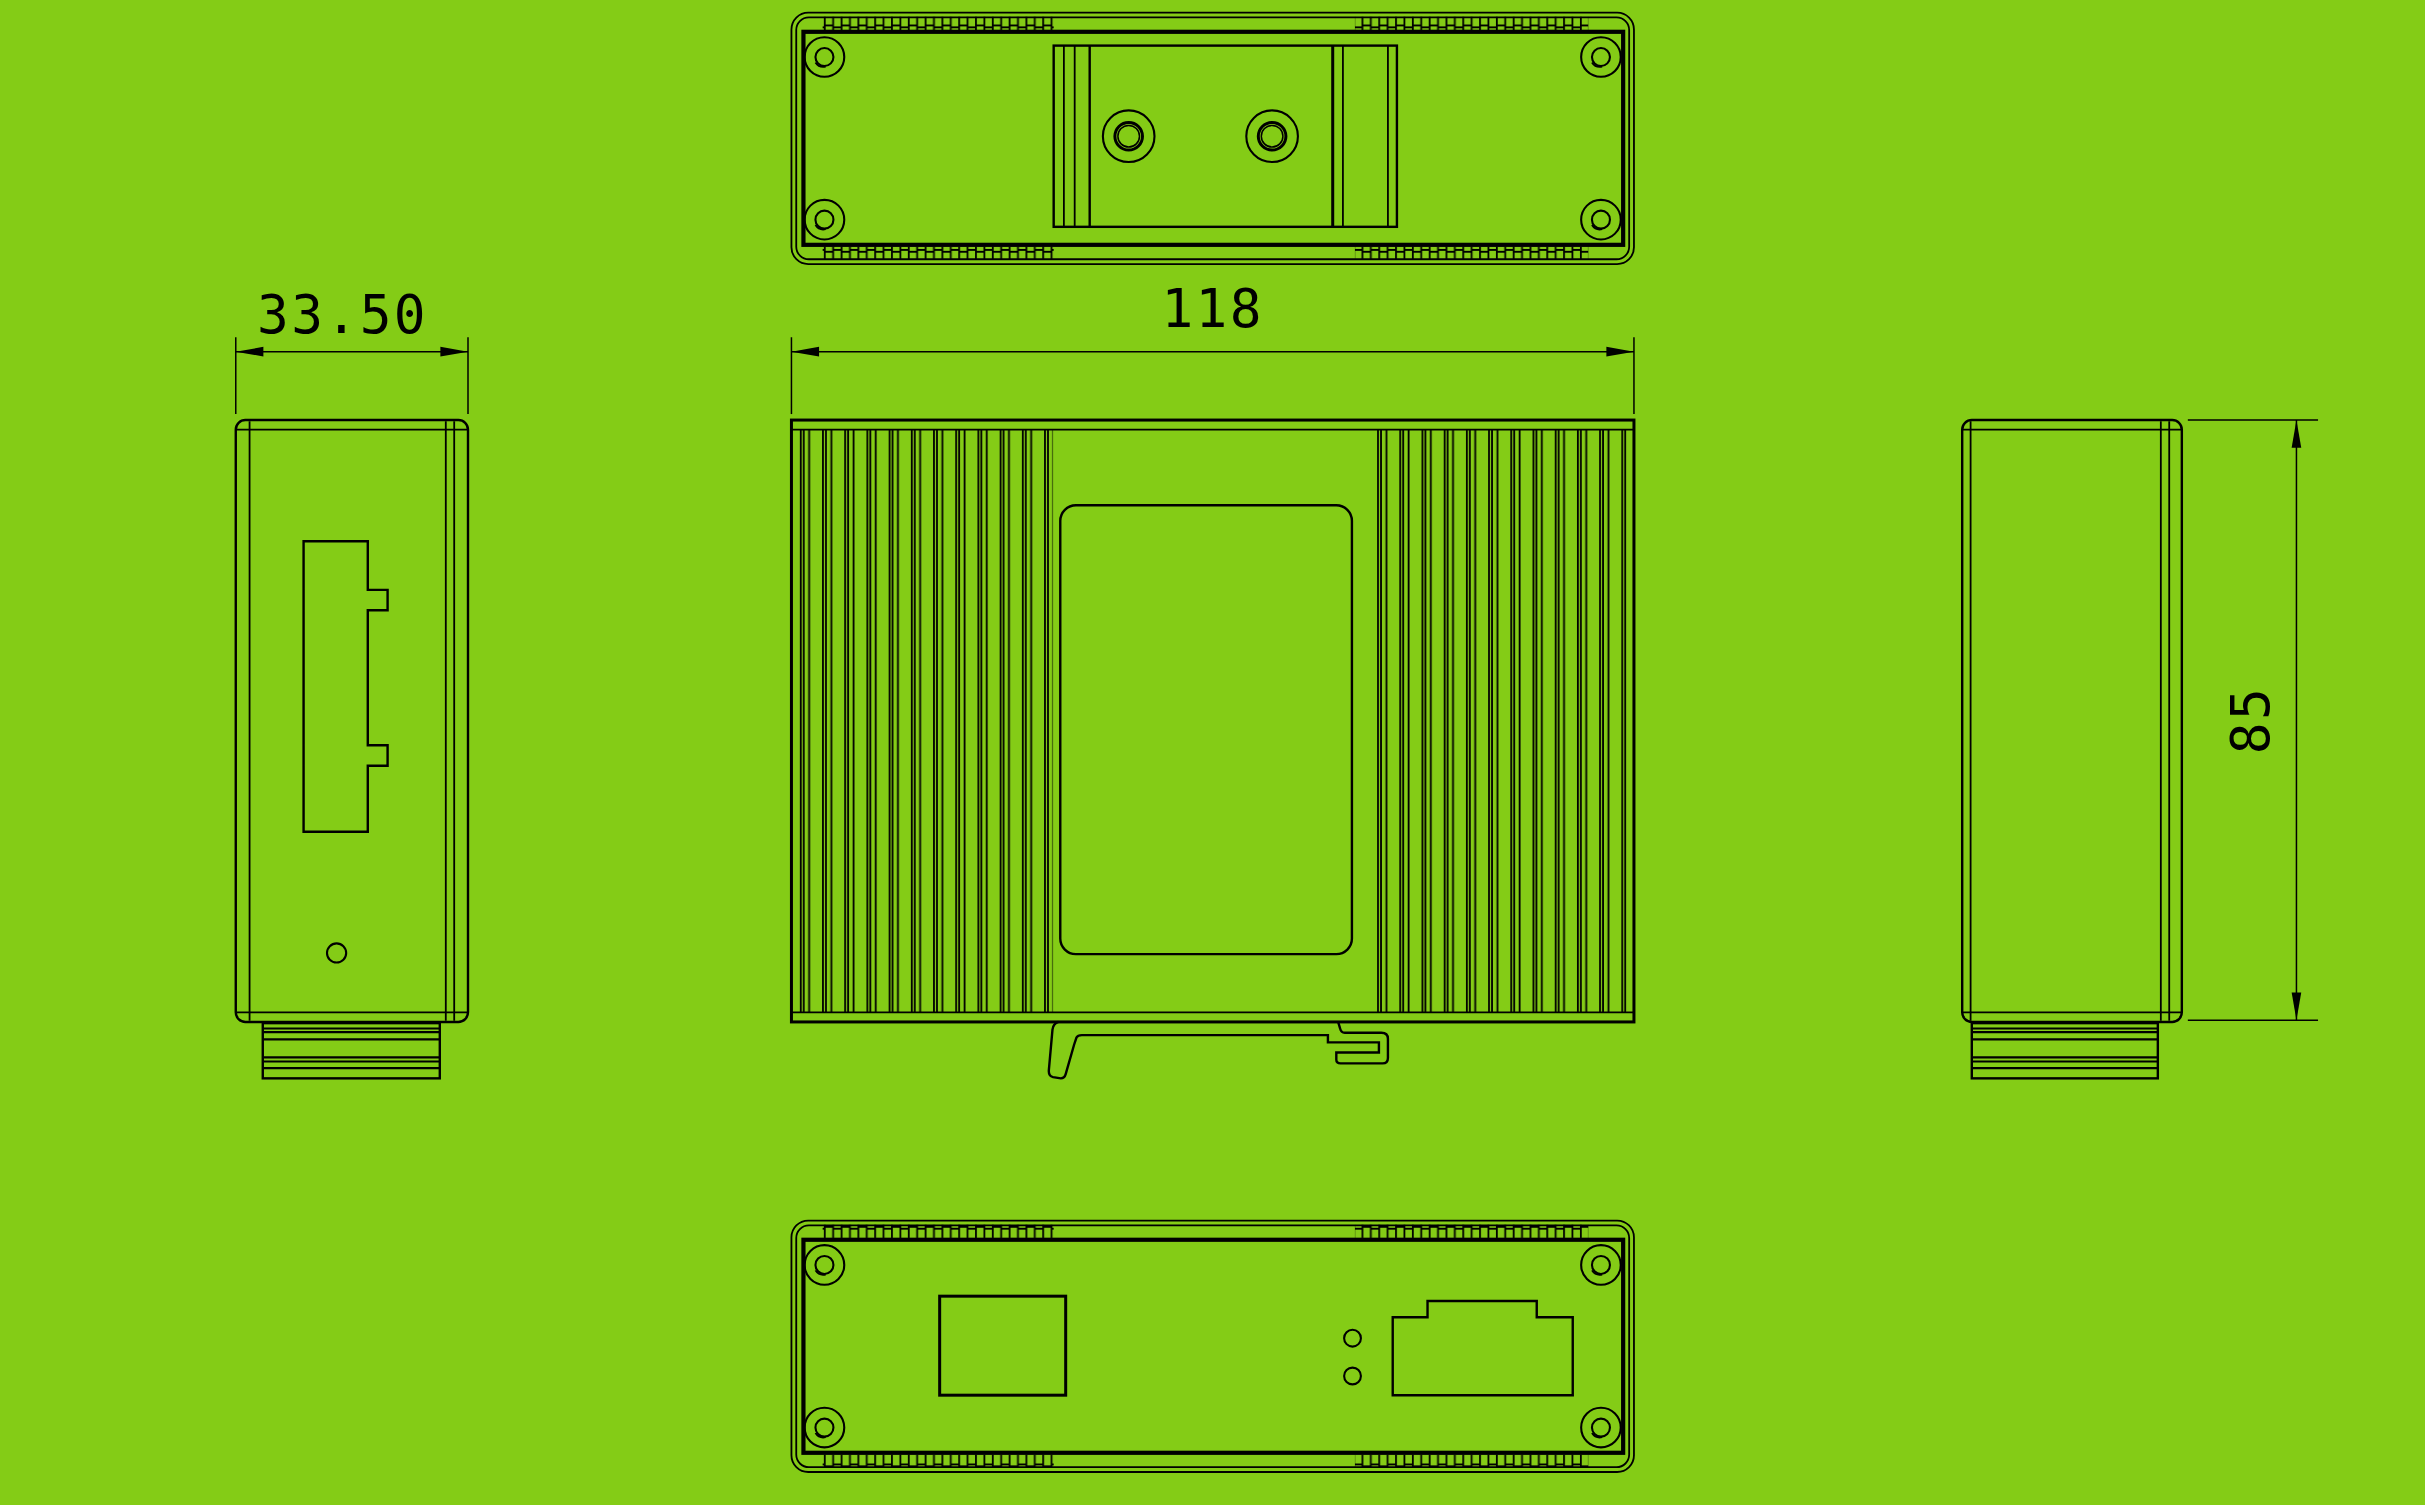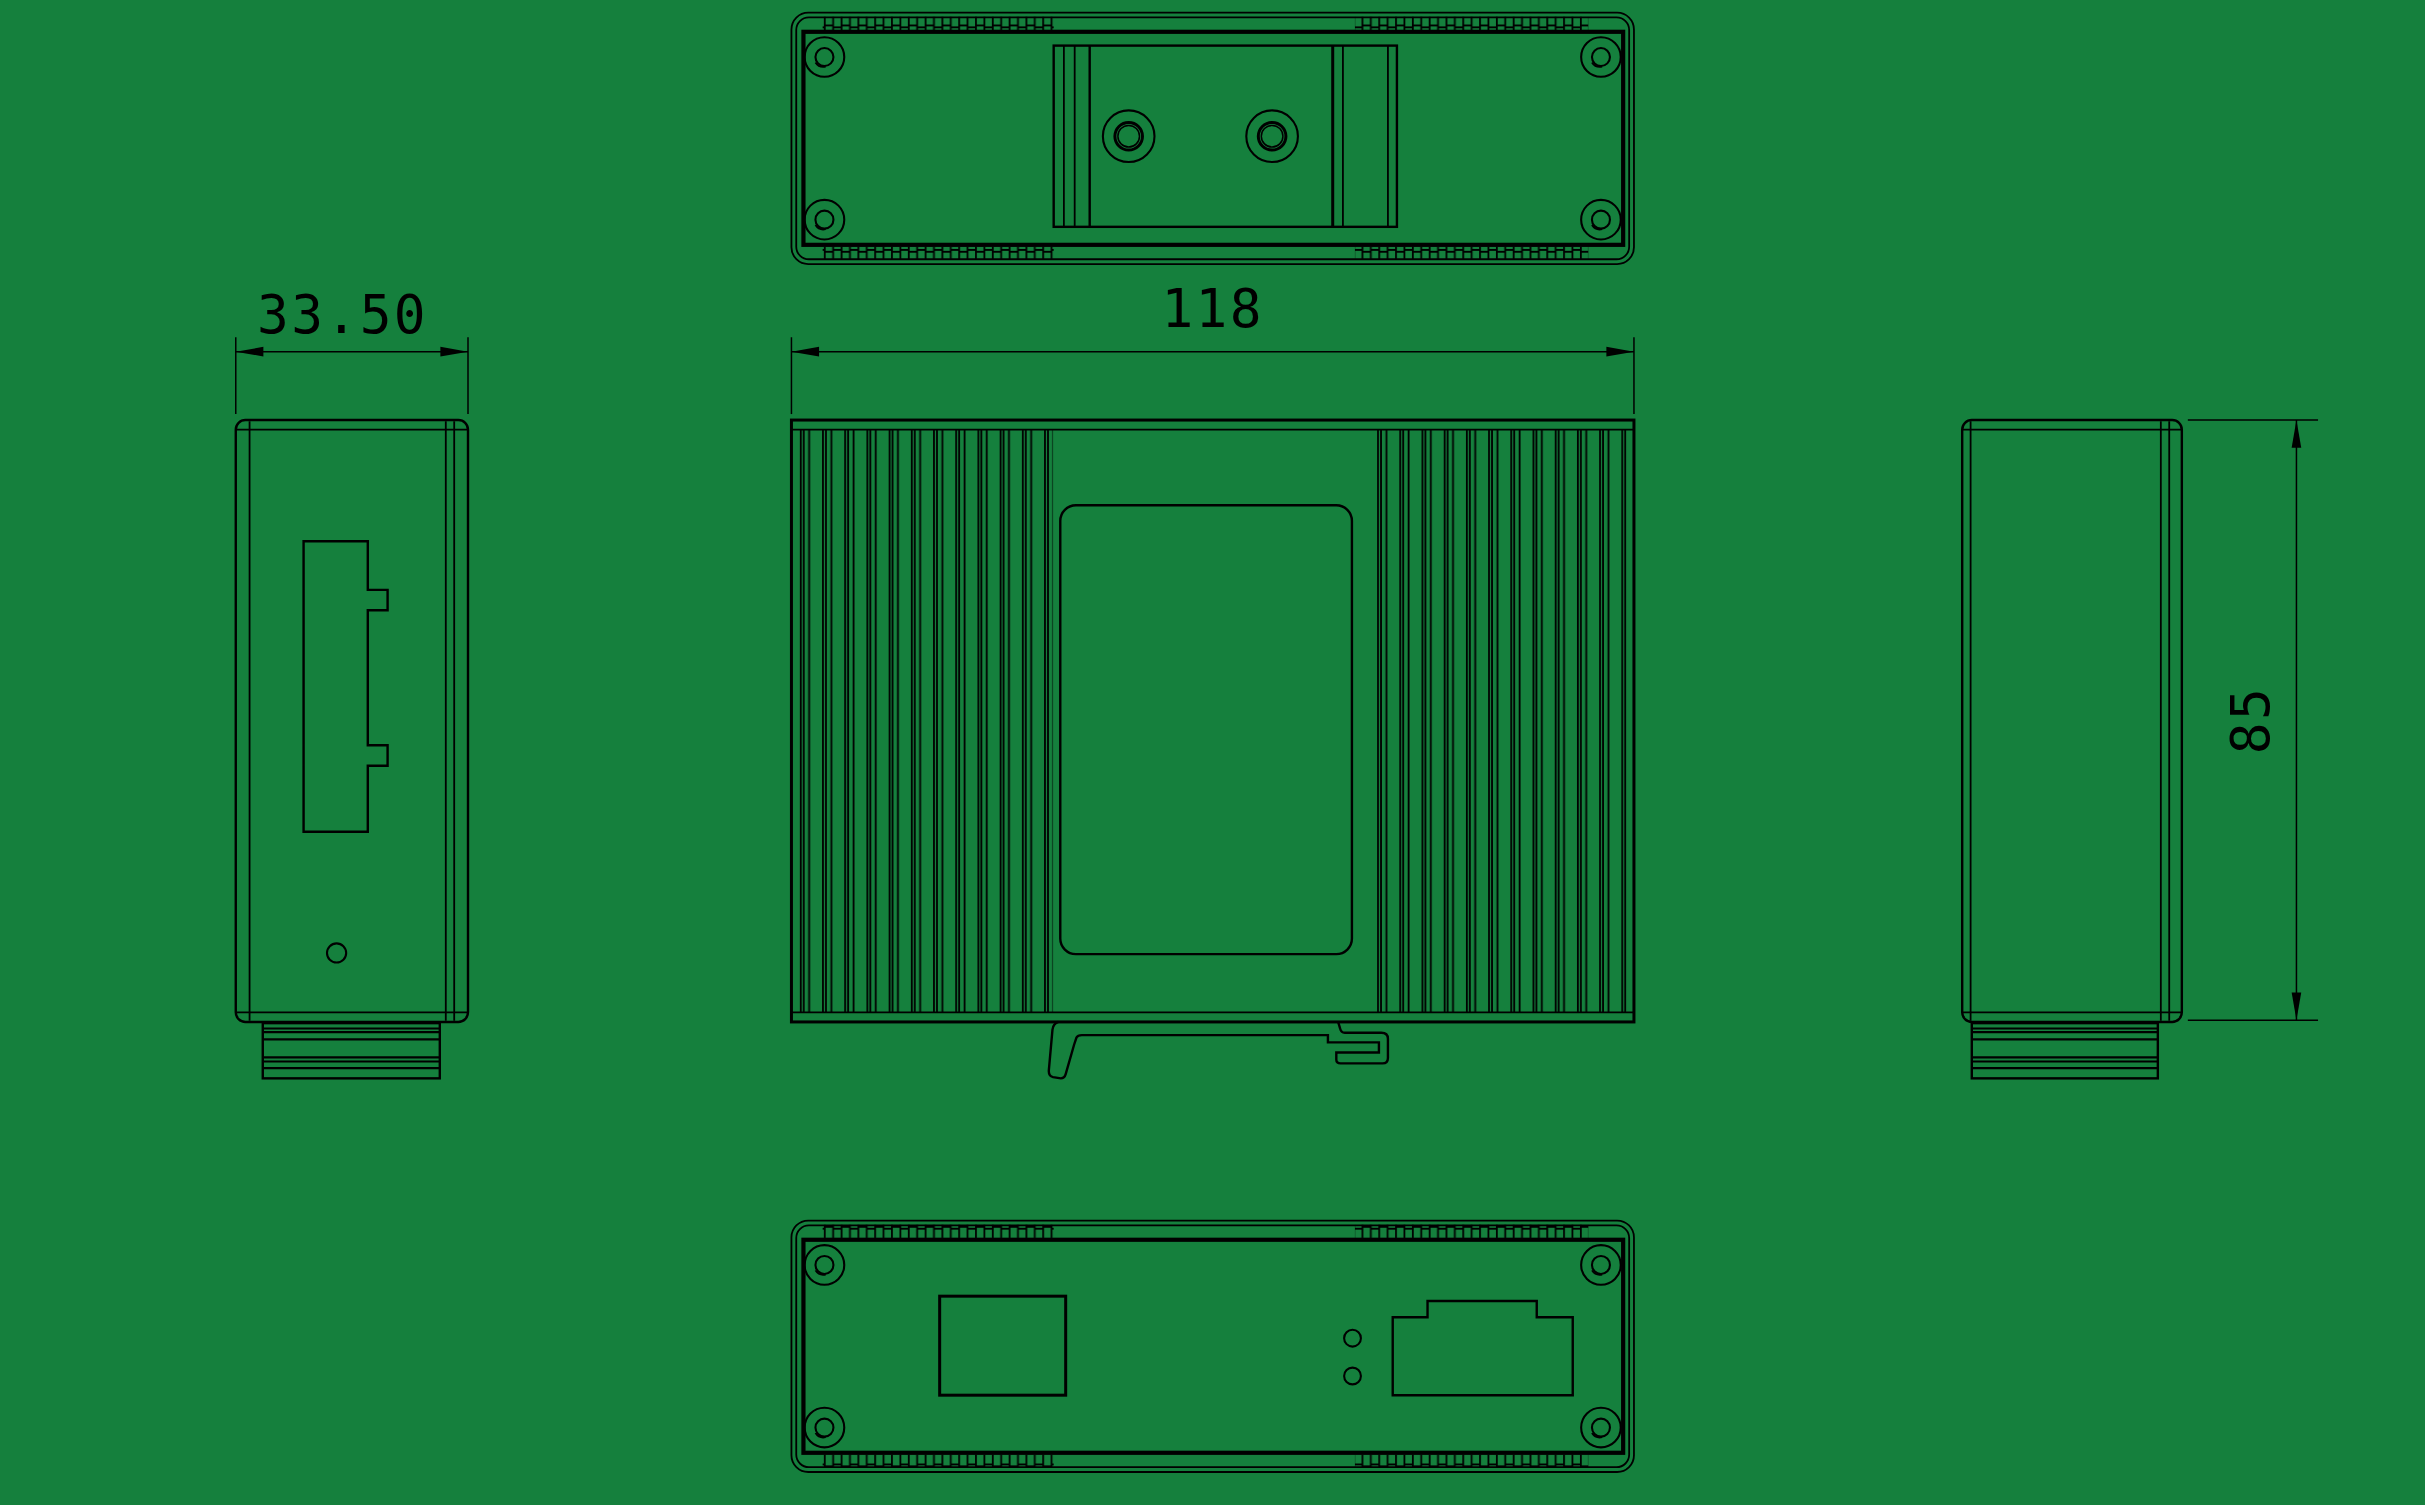--- a/index.html
+++ b/index.html
@@ -1,16 +1,16 @@
 <!DOCTYPE html>
 <html style="font-size:9.6px"><head>
 <meta charset="utf-8">
 <style>
   html,body{margin:0;padding:0;background:#ffffff;}
-  .page{position:relative;width:2426px;height:1505px;background:#15803d;overflow:hidden;}
+  .page{position:relative;width:2426px;height:1505px;background:#84cc16;overflow:hidden;}
   svg{position:absolute;left:0;top:0;width:2426px;height:1505px;}
   .dimtext{font-family:"DejaVu Sans Mono","Liberation Mono",monospace;font-size:88px;fill:#000;letter-spacing:4px;}
 </style>
 </head>
 <body>
 
 <div class="page">
 <svg viewBox="0 0 4041 2508" fill="none" stroke="#000" stroke-width="3">
   <defs>
     <pattern id="fins" width="37" height="8" patternUnits="userSpaceOnUse">

